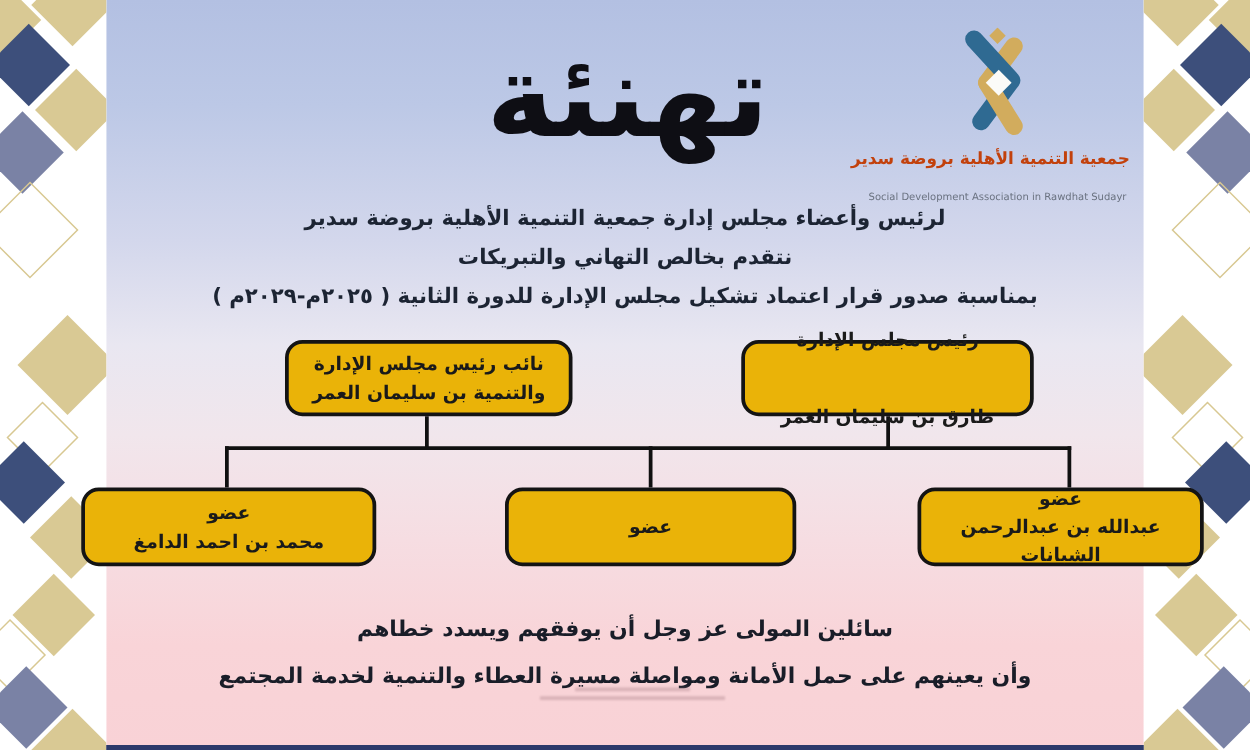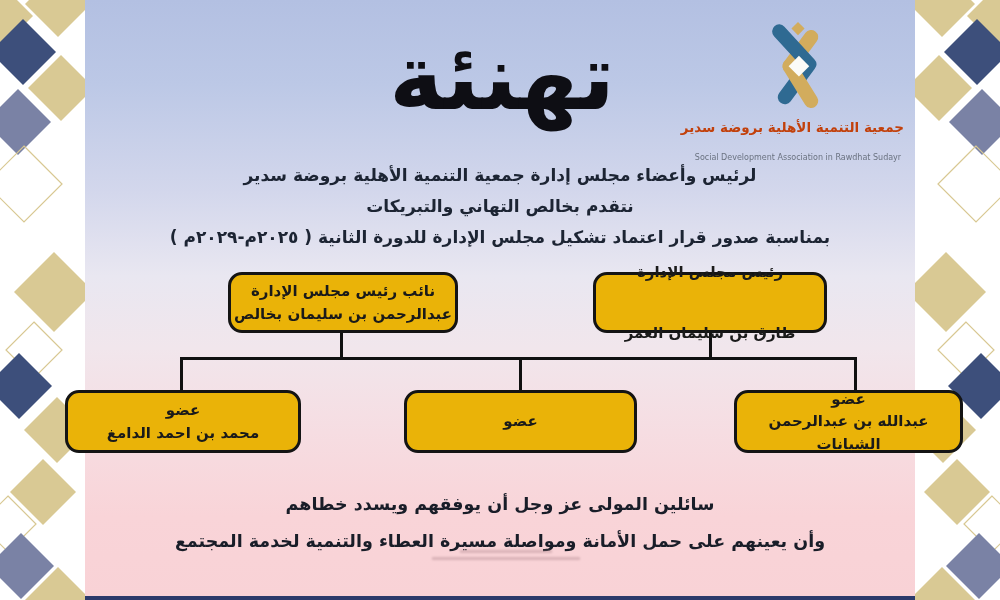--- a/index.html
+++ b/index.html
@@ -130,21 +130,21 @@
   <div class="vline" id="c-v-left"></div>
   <div class="vline" id="c-v-mid"></div>
   <div class="vline" id="c-v-right"></div>
 
   <div class="box" id="box-chair">
     <div class="t">رئيس مجلس الإدارة</div>
     <div class="n">طارق بن سليمان العمر</div>
   </div>
   <div class="box" id="box-vice">
     <div class="t">نائب رئيس مجلس الإدارة</div>
-    <div class="n">عبدالرحمن بن سليمان بخالص</div>
+    <div class="n">والتنمية بن سليمان العمر</div>
   </div>
   <div class="box" id="box-m-right">
     <div class="t">عضو</div>
     <div class="n">عبدالله بن عبدالرحمن الشبانات</div>
   </div>
   <div class="box" id="box-m-mid">
     <div class="t">عضو</div>
   </div>
   <div class="box" id="box-m-left">
     <div class="t">عضو</div>

